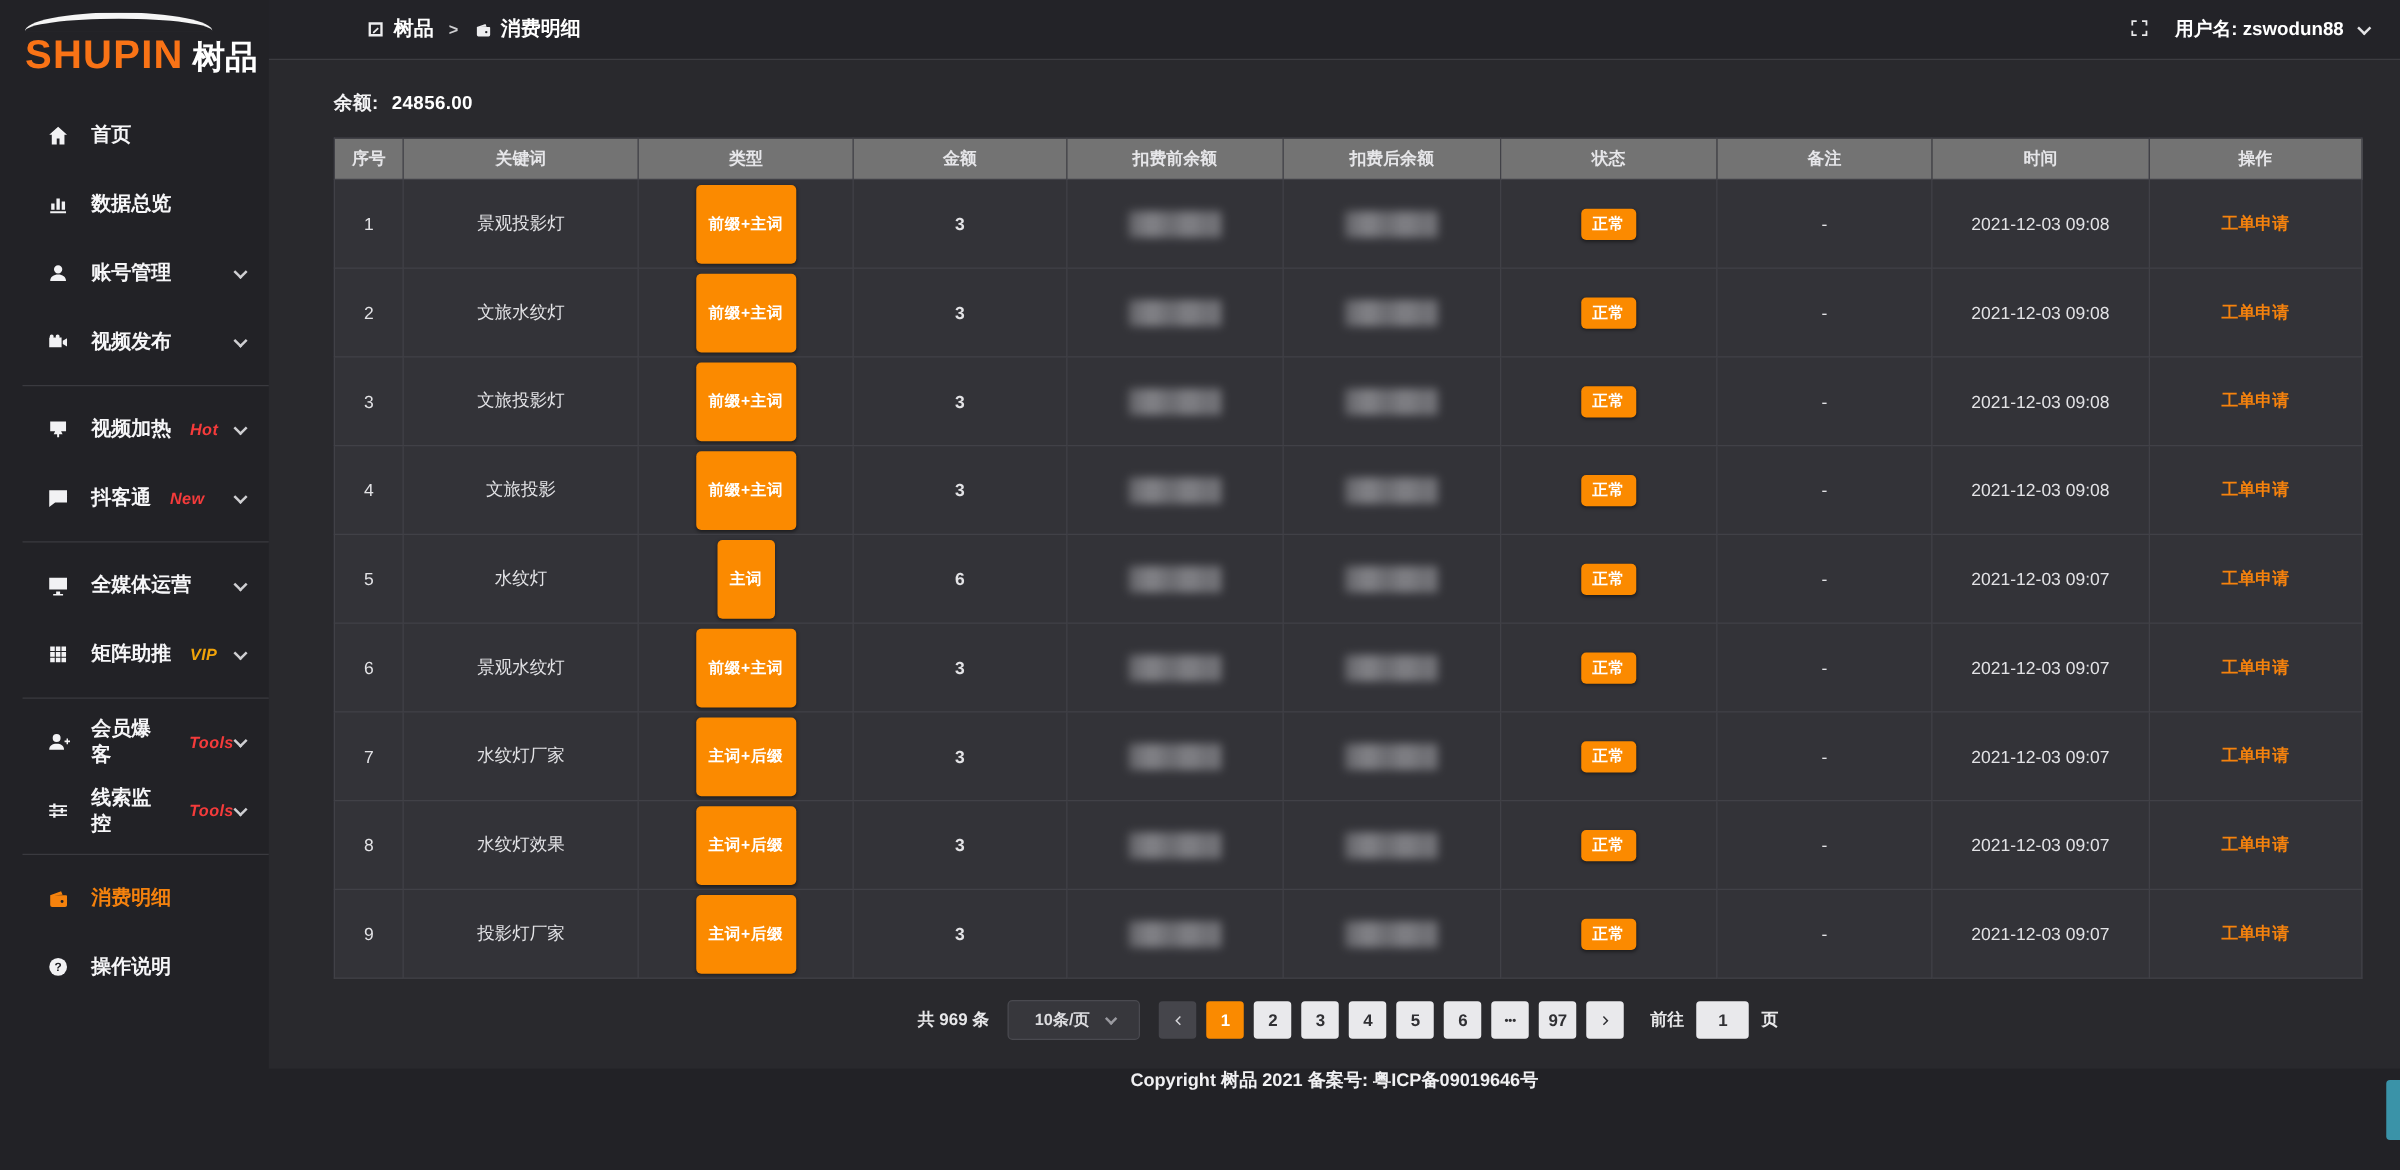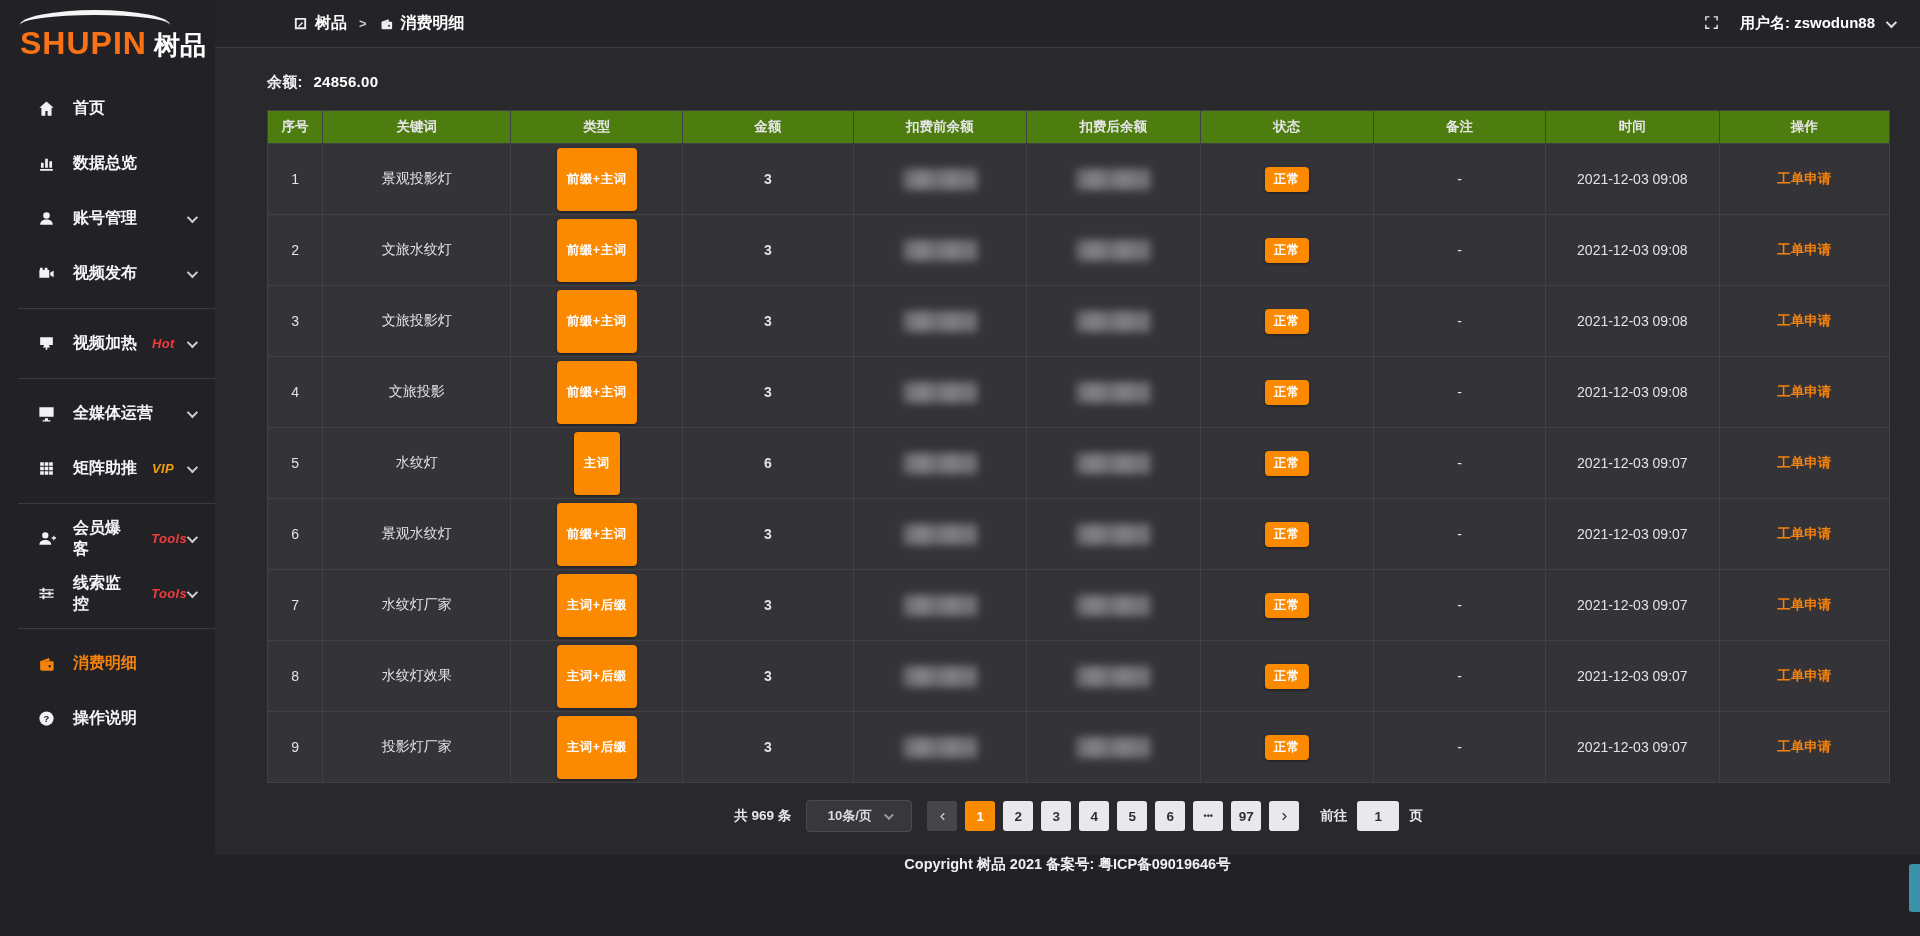--- a/index.html
+++ b/index.html
@@ -41,21 +41,21 @@
   .fs-icon svg{width:17px;height:17px;stroke:currentColor;fill:none;stroke-width:2}
   .user-box{display:flex;align-items:center;gap:9px;font-size:15px;font-weight:700;color:#fff;cursor:pointer}
   .user-box .chevron{border-color:#e3e3e6;margin-left:2px}
 
   
   .main{position:absolute;left:215px;top:49px;right:0;bottom:81px;padding:24px 30px 0 52px}
   .balance{font-size:15px;font-weight:700;color:#f2f2f4;margin-bottom:18px;letter-spacing:.3px}
   .balance .val{color:#fff;margin-left:6px}
 
   table.grid{width:100%;border-collapse:collapse;background:var(--row);table-layout:fixed}
-  table.grid th{height:33px;background:#4d7c0f;border:1px solid var(--line);font-size:13.5px;font-weight:700;color:#e6e6e9;text-align:center;padding:0}
+  table.grid th{height:33px;background:#737373;border:1px solid var(--line);font-size:13.5px;font-weight:700;color:#e6e6e9;text-align:center;padding:0}
   table.grid td{height:71px;border:1px solid var(--line);text-align:center;font-size:14px;color:#e3e3e6;padding:0}
   td.keyword{font-weight:400;color:#eee}
   td.amount{font-weight:700;color:#f2f2f4}
   td.remark{color:#b9b9bd}
   td.time{font-weight:400;color:#efeff1;font-size:14.5px}
   .badge{display:inline-block;background:var(--badge);color:#fff;font-size:12.5px;font-weight:700;padding:23px 10px;border-radius:4px;box-shadow:0 1px 3px rgba(0,0,0,.45);letter-spacing:.5px}
   .badge.status{padding:4px 9px}
   .blur-blob{width:74px;height:21px;margin:0 auto;border-radius:2px;opacity:.9;filter:blur(4px);
     background:linear-gradient(90deg,#67676c 0%,#8d8d92 25%,#707075 45%,#8a8a8f 65%,#747479 85%,#828287 100%)}
   .action-link{color:var(--accent);font-size:13.5px;font-weight:700;cursor:pointer}
@@ -124,20 +124,30 @@
       </div>
       <div class="nav-divider"></div>
       <div class="nav-item">
         <span class="icon">
           <svg viewBox="0 0 24 24">
             <path d="M4 4h16v10H4zM9 14h6l1.5 3h-9zM11 17h2v3h-2z"></path>
           </svg>
         </span>
         <span>视频加热</span>
         <span class="nav-badge red">Hot</span>
+        <span class="chevron"></span>
+      </div>
+      <div class="nav-item">
+        <span class="icon">
+          <svg viewBox="0 0 24 24">
+            <path d="M3 4h18v12.5H9L3 21zM7 8.5h2v2H7zm4 0h2v2h-2zm4 0h2v2h-2z"></path>
+          </svg>
+        </span>
+        <span>抖客通</span>
+        <span class="nav-badge red">New</span>
         <span class="chevron"></span>
       </div>
       <div class="nav-divider"></div>
       <div class="nav-item">
         <span class="icon">
           <svg viewBox="0 0 24 24">
             <path d="M3 4h18v12H3zm7 14h4v2.5h3v1.5H7v-1.5h3z"></path>
           </svg>
         </span>
         <span>全媒体运营</span>

